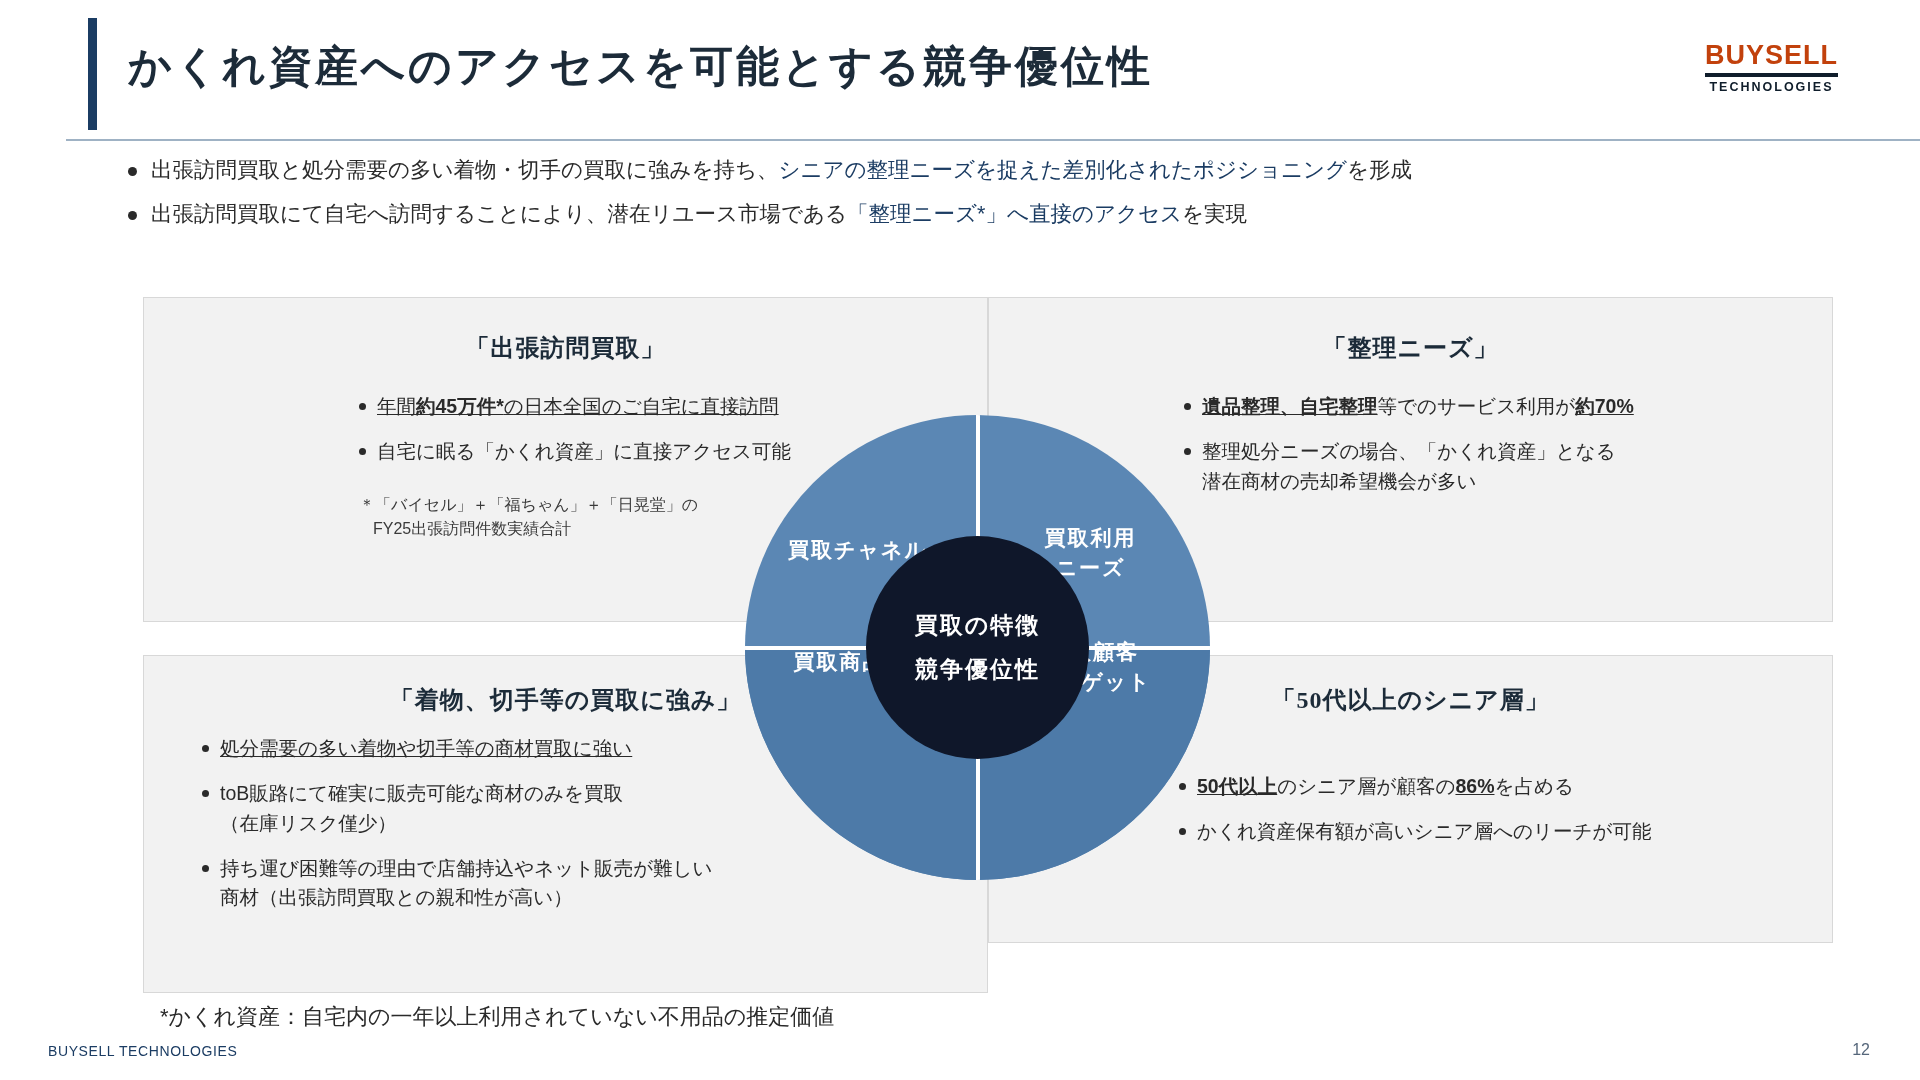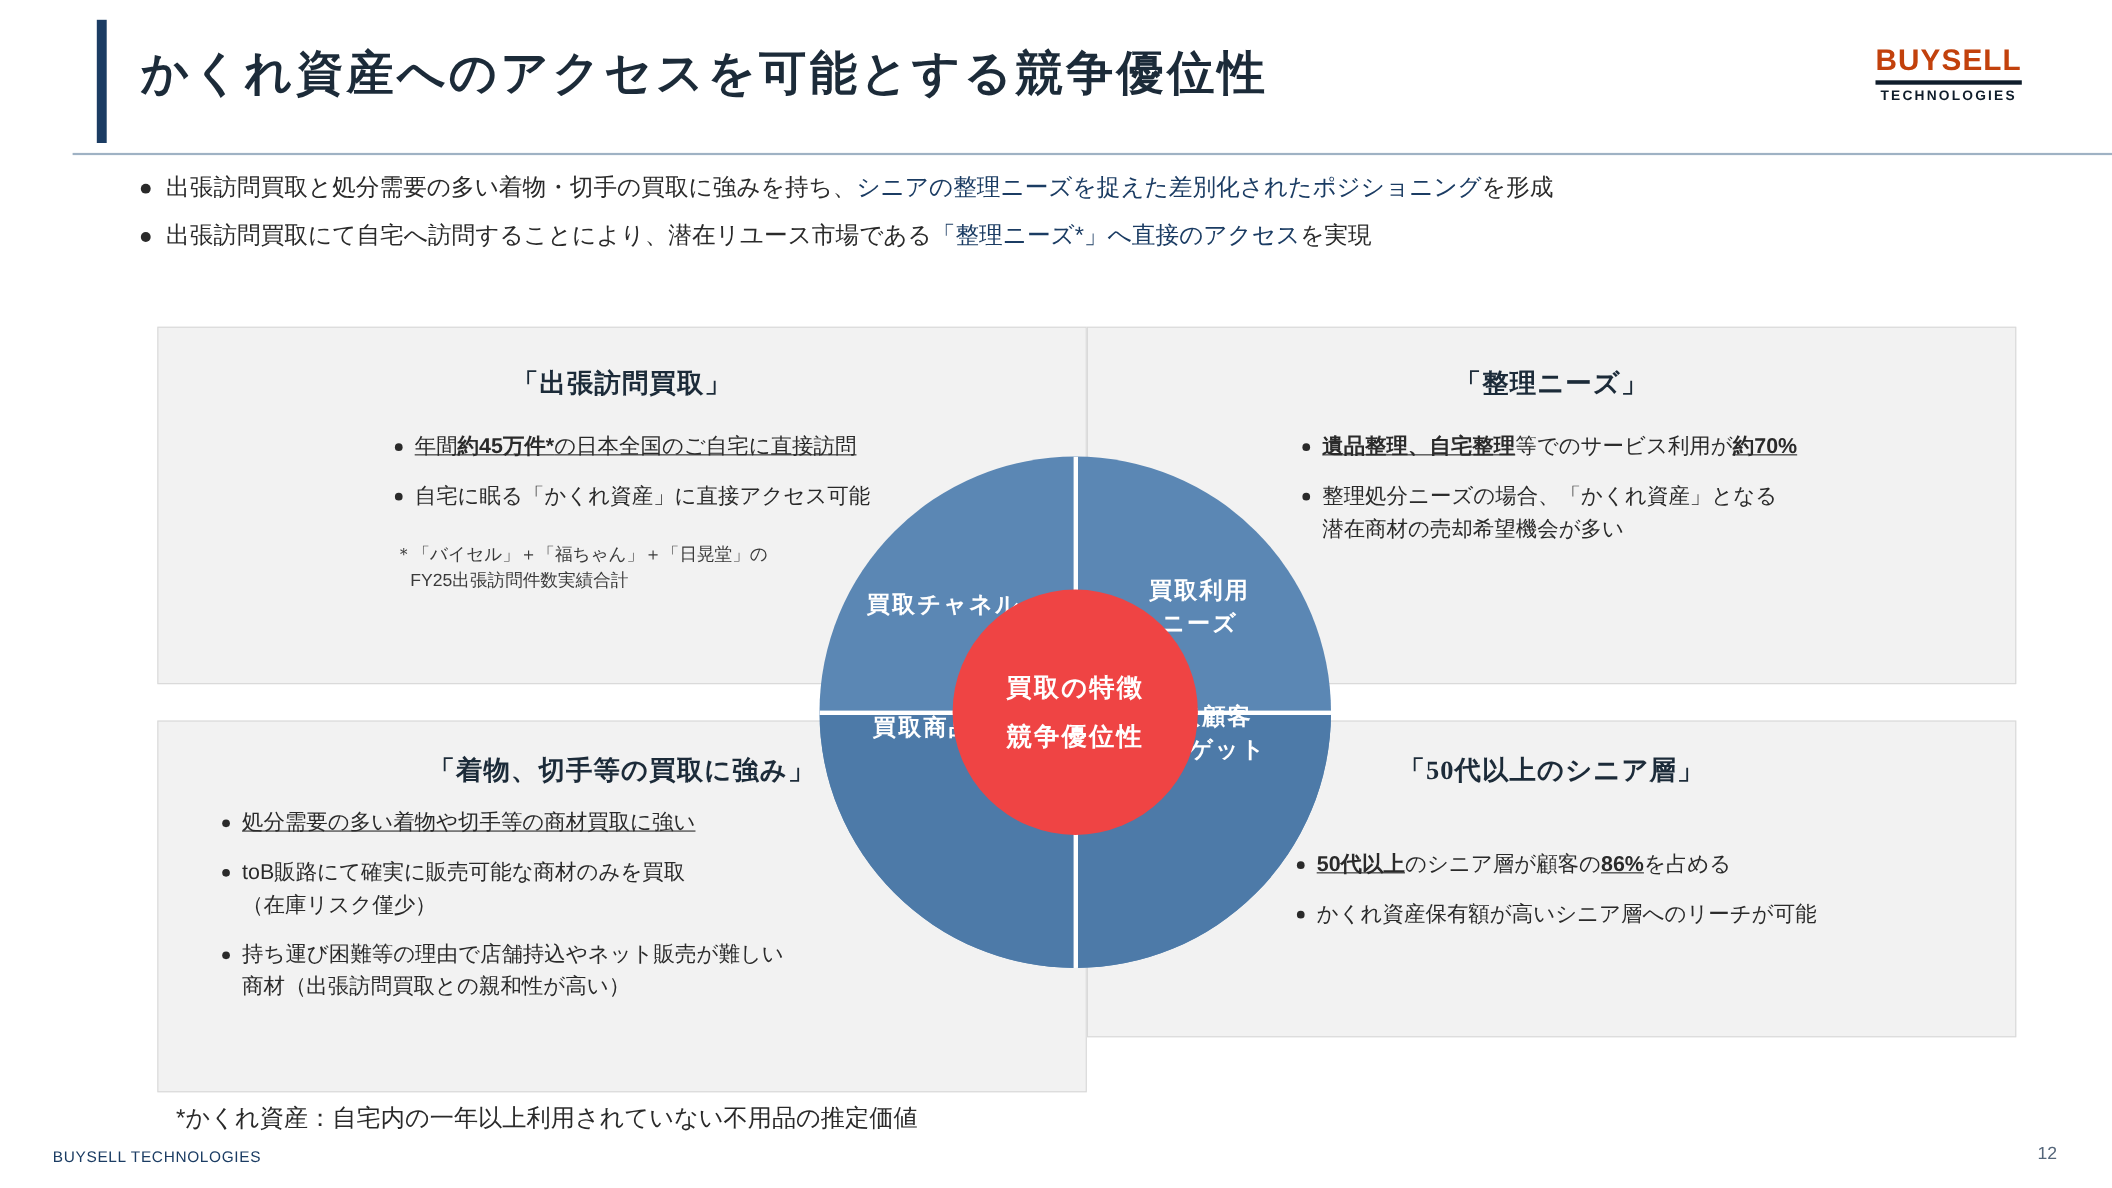--- a/index.html
+++ b/index.html
@@ -96,21 +96,21 @@
     position:absolute;left:0;top:0;width:465px;height:465px;border-radius:50%;
     background:#5b87b4;
     overflow:hidden;
   }
   .ring .gap-v{position:absolute;left:231px;top:0;width:4px;height:465px;background:#ffffff;}
   .ring .gap-h{position:absolute;left:0;top:231px;width:465px;height:4px;background:#ffffff;}
   .ring .q-br{position:absolute;left:235px;top:235px;width:230px;height:230px;background:#4d7aa8;}
   .ring .q-bl{position:absolute;left:0;top:235px;width:231px;height:230px;background:#4d7aa8;}
   .inner{
     position:absolute;left:121px;top:121px;width:223px;height:223px;border-radius:50%;
-    background:#ef4444;color:#fff;display:flex;flex-direction:column;
+    background:#0f172a;color:#fff;display:flex;flex-direction:column;
     align-items:center;justify-content:center;
   }
   .inner div{font-size:23px;font-weight:bold;letter-spacing:2px;line-height:1.9;}
   .seg-label{
     position:absolute;color:#ffffff;font-weight:bold;font-size:21px;letter-spacing:2px;
     text-align:center;line-height:1.45;
   }
   #seg-tl{left:18px;top:120px;width:190px;}
   #seg-tr{left:258px;top:108px;width:175px;}
   #seg-bl{left:20px;top:232px;width:195px;}

